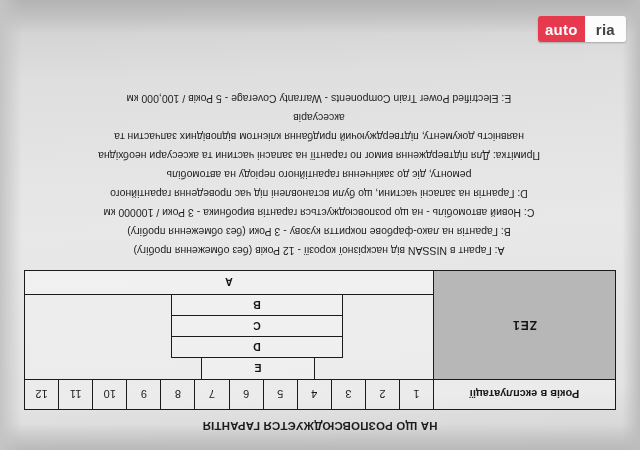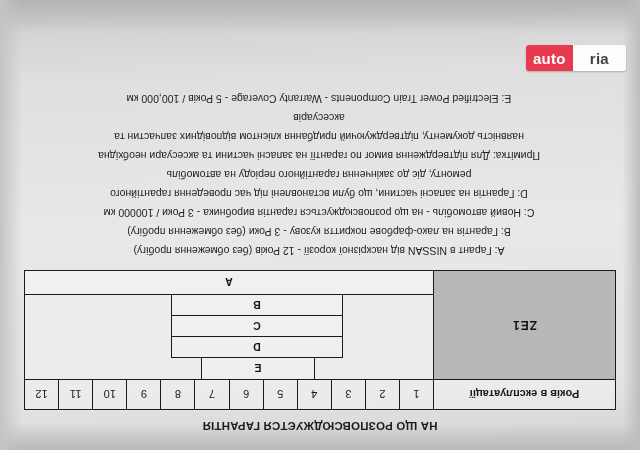--- a/index.html
+++ b/index.html
@@ -181,34 +181,33 @@
     top: 16px;
     display: flex;
     align-items: stretch;
     height: 26px;
     font-size: 15px;
     font-weight: bold;
     border-radius: 3px;
     overflow: hidden;
     box-shadow: 0 1px 2px rgba(0,0,0,.25);
     opacity: .96;
-    margin-top: 29px;
   }
   .watermark .wm-left {
     background: #e8344a;
     color: #ffffff;
     padding: 0 7px;
     display: flex;
     align-items: center;
     letter-spacing: .3px;
   }
   .watermark .wm-right {
     background: #ffffff;
     color: #3b3b3b;
-    padding: 0 17px;
+    padding: 0 11px;
     display: flex;
     align-items: center;
     letter-spacing: .3px;
   }
 </style>
 </head>
 <body>
 
 <div id="page">
 

